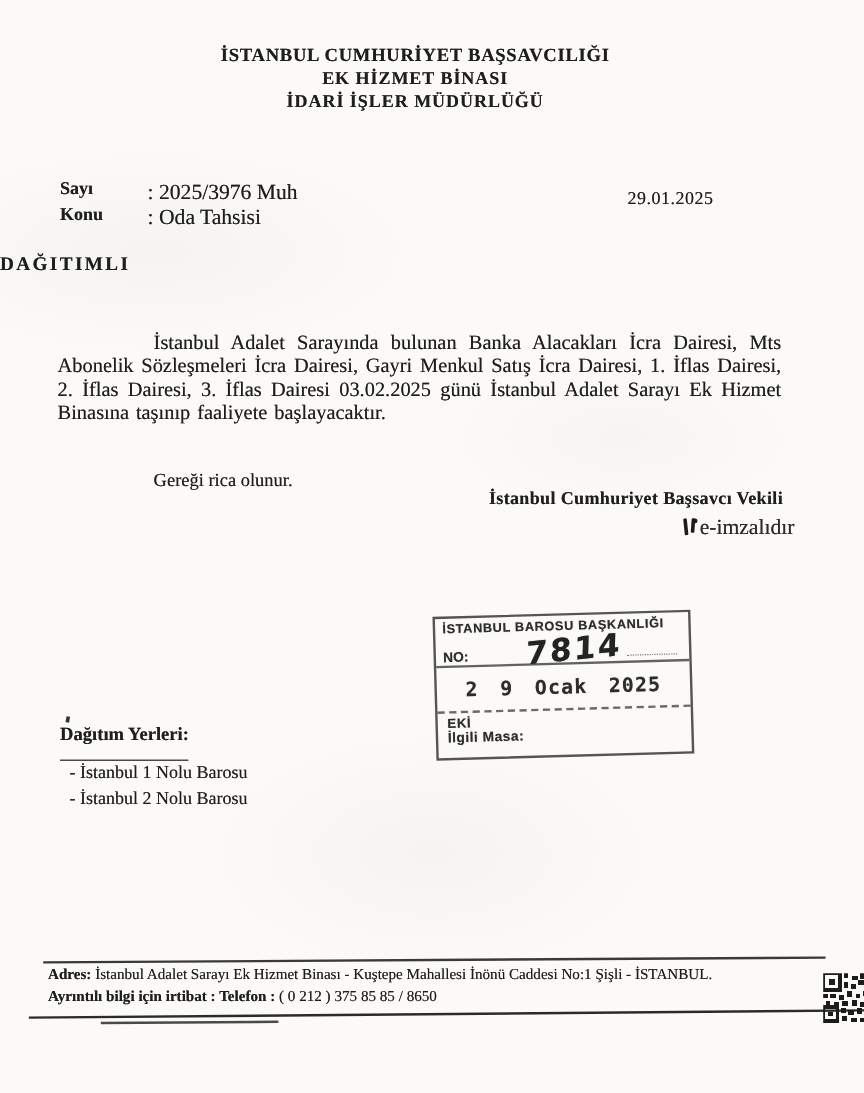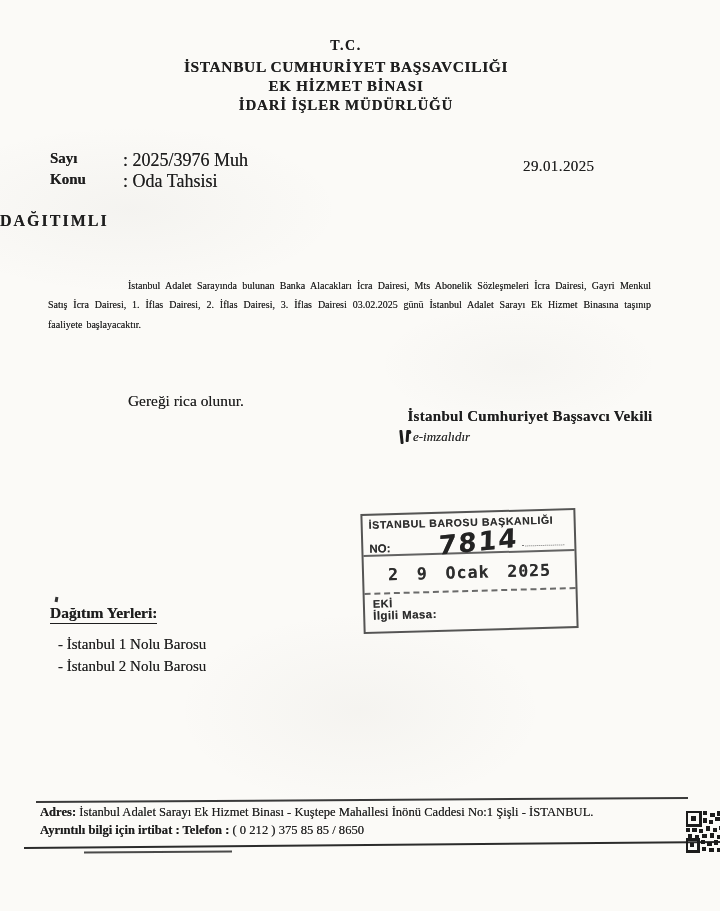--- a/index.html
+++ b/index.html
@@ -27,27 +27,27 @@
   .lh4{font-size:15px;letter-spacing:0.8px;}
 
   
   .metalabel{font-weight:bold;font-size:15px;}
   .metaval{font-size:18px;}
   .docdate{font-size:15px;letter-spacing:0.4px;}
 
   .subject-heading{top:212px;left:0;width:692px;text-align:left;font-weight:bold;font-size:16px;letter-spacing:2px;}
 
   
-  .body-par{top:276px;left:48px;width:603px;font-size:10px;line-height:19.4px;text-align:justify;text-indent:80px;word-spacing:1.5px;}
+  .body-par{top:276px;left:48px;width:603px;font-size:17px;line-height:19.4px;text-align:justify;text-indent:80px;word-spacing:1.5px;}
   .closing{top:352px;left:128px;font-size:15.4px;margin-top:40px;}
 
   
   .sig{top:408px;left:398px;width:264px;text-align:center;}
   .sig-title{font-weight:bold;font-size:15px;letter-spacing:0.3px;}
-  .sig-esign{margin-top:4px;font-style:italic;font-size:13px;color:#2a2a2a;display:flex;align-items:center;justify-content:flex-start;gap:2px;}
+  .sig-esign{margin-top:4px;font-size:18px;color:#2a2a2a;display:flex;align-items:center;justify-content:flex-end;gap:2px;}
   .esign-mark{display:inline-block;width:13px;height:15px;position:relative;}
   .esign-mark i{position:absolute;top:0;width:3px;height:14px;background:#1c1c1c;border-radius:1px;}
   .esign-mark i:first-child{left:2px;transform:rotate(-6deg);}
   .esign-mark i:last-child{left:8px;transform:rotate(4deg);height:12px;}
   .esign-mark i:last-child::after{content:"";position:absolute;left:1px;top:0;width:4px;height:4px;background:#1c1c1c;border-radius:0 60% 60% 0;}
 
   
   .stamp{
     top:511px;left:362px;width:215px;height:120px;
     transform:rotate(-1.6deg);
@@ -66,21 +66,21 @@
   }
   .stamp-no-dots{flex:1;border-bottom:1px dotted #777;margin:0 4px 4px;}
   .stamp-date{height:36px;display:flex;align-items:center;justify-content:center;
     font-family:"DejaVu Sans Mono", monospace;font-weight:bold;font-size:16.5px;word-spacing:7px;letter-spacing:1px;
     border-bottom:2px dashed rgba(70,70,70,0.8);}
   .stamp-footer{padding:3px 8px 0;}
   .stamp-eki{font-size:11px;font-weight:bold;letter-spacing:0.5px;}
   .stamp-desk{font-size:11.5px;font-weight:bold;letter-spacing:0.4px;}
 
   
-  .dist-heading{top:604px;left:50px;font-size:15.5px;font-weight:bold;border-bottom:1.6px solid #1e1e1e;padding-bottom:1px;}
+  .dist-heading{top:604px;left:50px;font-size:15.5px;font-weight:bold;border-bottom:1.6px solid #1e1e1e;padding-bottom:11px;}
   .dist-item1{top:636px;left:58px;font-size:15px;}
   .dist-item2{top:658px;left:58px;font-size:15px;}
   .spec{width:3px;height:5px;background:#333;top:597px;left:55px;transform:rotate(10deg);}
 
   
   .note{top:753px;left:46px;width:632px;font-size:13px;font-weight:bold;line-height:1.6;}
   .note .u{text-decoration:underline;}
   .rule1{top:799px;left:36px;width:652px;height:1.8px;background:#3a3a3a;transform:rotate(-0.35deg);}
   .addr{top:804px;left:40px;width:600px;font-size:12.6px;line-height:1.4;}
   .addr b{font-weight:bold;}
@@ -88,21 +88,20 @@
   .rule2b{top:851px;left:84px;width:148px;height:1.5px;background:#4a4a4a;transform:rotate(-0.4deg);}
 
   .qr{top:811px;left:686px;width:40px;height:42px;}
 </style>
 </head>
 <body>
 
 <div class="page">
 
   <div class="abs letterhead">
-    <div class="lh1">T.C.</div>
     <div class="lh2">İSTANBUL CUMHURİYET BAŞSAVCILIĞI</div>
     <div class="lh3">EK HİZMET BİNASI</div>
     <div class="lh4">İDARİ İŞLER MÜDÜRLÜĞÜ</div>
   </div>
 
   <div class="abs metalabel" style="top:150px;left:50px;">Sayı</div>
   <div class="abs metaval" style="top:150px;left:123px;">: 2025/3976  Muh</div>
   <div class="abs metalabel" style="top:171px;left:50px;">Konu</div>
   <div class="abs metaval" style="top:171px;left:123px;">: Oda Tahsisi</div>
   <div class="abs docdate" style="top:158px;left:523px;">29.01.2025</div>

